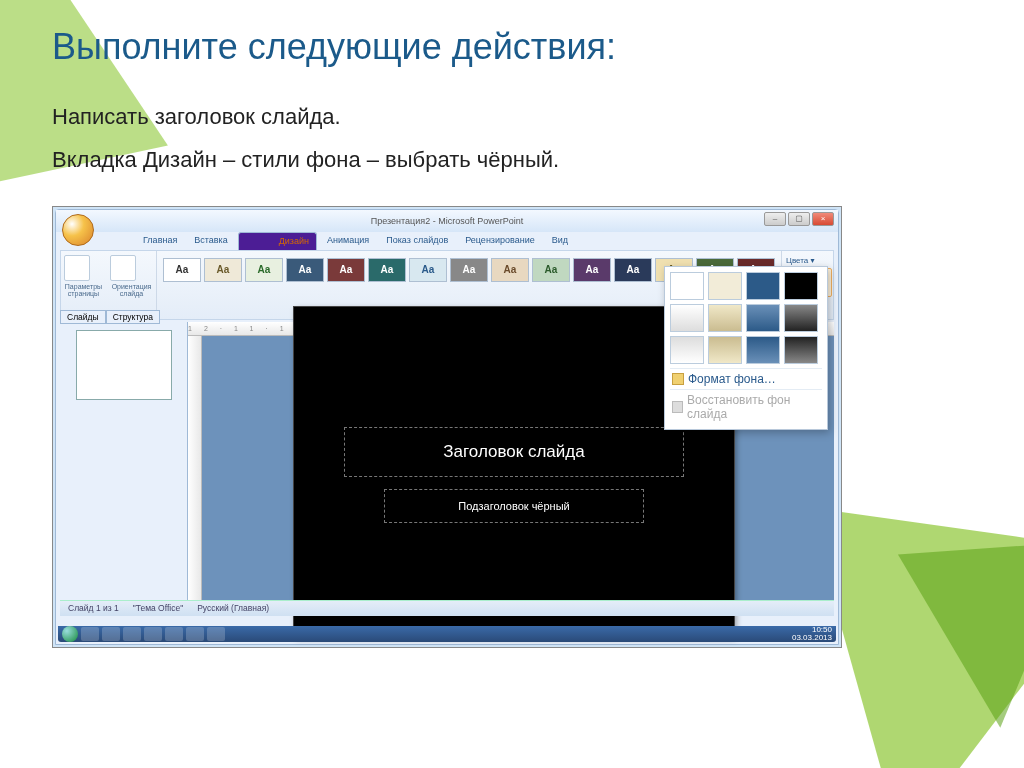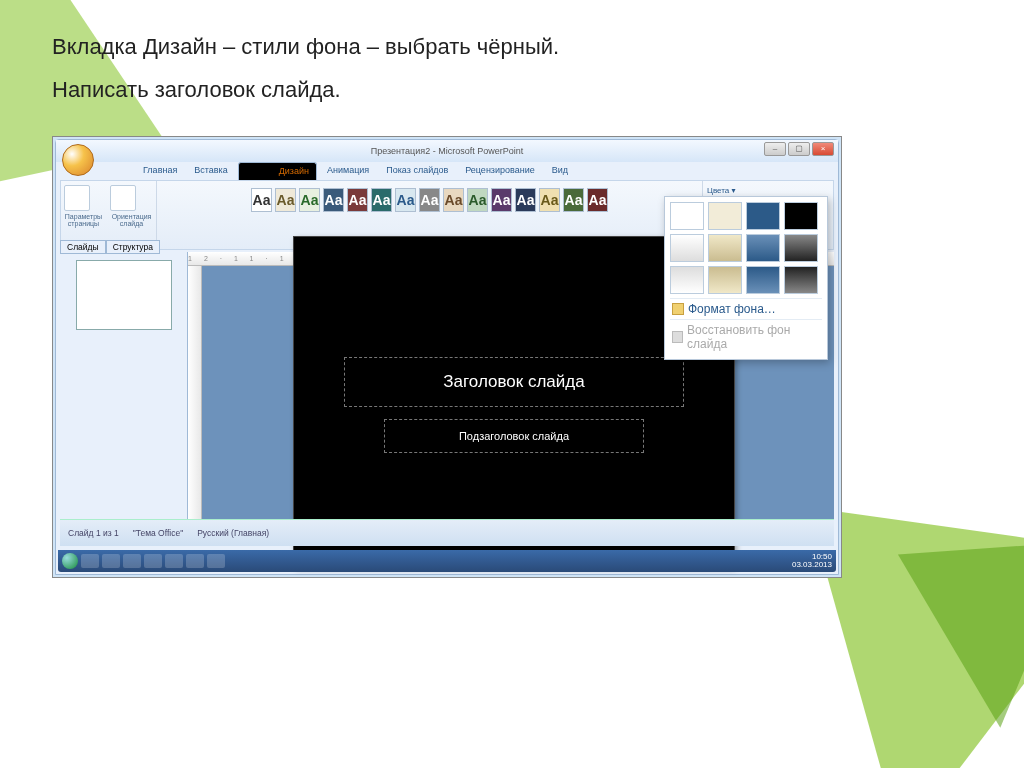--- a/index.html
+++ b/index.html
@@ -19,49 +19,49 @@
 .shot { width: 790px; height: 442px; border: 1px solid #888; background: #cfe4f7; position: relative; overflow: hidden; font-size: 10px; }
 .win-frame { position: absolute; inset: 2px; background: #e8f0fb; border: 1px solid #9fb9d6; border-radius: 4px 4px 0 0; }
 .titlebar { height: 22px; background: linear-gradient(#f3f8ff,#d6e6f8); display: flex; align-items: center; justify-content: center; position: relative; font-size: 9px; color: #555; }
 .win-btns { position: absolute; right: 4px; top: 2px; display: flex; gap: 2px; }
 .win-btn { width: 22px; height: 14px; background: linear-gradient(#eee,#ccc); border: 1px solid #999; border-radius: 2px; font-size: 8px; line-height: 12px; text-align: center; }
 .win-btn.close { background: linear-gradient(#f08a7a,#d84a33); color: #fff; }
 .office-orb { position: absolute; left: 6px; top: 4px; width: 32px; height: 32px; border-radius: 50%; background: radial-gradient(circle at 30% 30%, #fff, #f6c24a 40%, #d9812a); border: 1px solid #b06a1a; z-index: 3; }
 
 .ribbon-tabs { position: absolute; top: 22px; left: 44px; right: 6px; height: 18px; display: flex; gap: 3px; font-size: 9px; color: #2a5a8c; margin-left: 36px; }
 .rtab { padding: 3px 7px; border-radius: 3px 3px 0 0; cursor: default; }
-.rtab.active { background: #000000; border: 1px solid #9fb9d6; border-bottom: none; color: #d56a00; padding-left: 40px; }
+.rtab.active { background: #4c1d95; border: 1px solid #9fb9d6; border-bottom: none; color: #d56a00; padding-left: 40px; }
 
 .ribbon { position: absolute; top: 40px; left: 4px; right: 4px; height: 70px; background: linear-gradient(#f4f8fd,#e4edf8); border: 1px solid #c5d6ea; display: flex; }
 .rib-group { border-right: 1px solid #cdd9e8; padding: 4px 6px 12px; display: flex; flex-direction: column; align-items: center; position: relative; font-size: 8px; color: #4a6a8c; }
 .rib-group .glabel { position: absolute; bottom: 1px; left: 0; right: 0; text-align: center; font-size: 7.5px; color: #6a8aac; }
 .page-params { width: 96px; }
 .big-icon { width: 26px; height: 26px; background: #fff; border: 1px solid #bcd; border-radius: 2px; margin-bottom: 2px; }
 .themes-row { flex: 1; display: flex; align-items: flex-start; gap: 3px; padding-top: 3px; flex-wrap: nowrap; overflow: hidden; }
-.theme-sw { width: 21px; height: 24px; border: 1px solid #aebfd2; background: #fff; display: flex; align-items: center; justify-content: center; font-size: 14px; font-weight: bold; }
+.theme-sw { width: 38px; height: 24px; border: 1px solid #aebfd2; background: #fff; display: flex; align-items: center; justify-content: center; font-size: 10px; font-weight: bold; }
 .rib-right { width: 130px; padding: 4px; font-size: 8px; color: #2a5a8c; line-height: 1.6; }
 .styles-btn { display:inline-flex; align-items:center; gap:3px; border:1px solid #f0b060; background:#fff3dc; padding:1px 4px; border-radius:2px; }
 
 .workspace { position: absolute; top: 112px; left: 4px; right: 4px; bottom: 36px; display: flex; background: #6d92bb; }
 .panel-tabs { position: absolute; top: -12px; left: 0; display: flex; font-size: 8.5px; }
 .panel-tab { background: #e8f0fb; border: 1px solid #9fb9d6; padding: 1px 6px; }
 .left-panel { width: 128px; background: #e8f0fb; border-right: 1px solid #9fb9d6; position: relative; padding-top: 2px; }
 .thumb { width: 96px; height: 70px; background: #fff; border: 1px solid #8aa; margin: 6px auto; }
 .ruler-area { flex: 1; position: relative; }
 .ruler-top { position: absolute; top: 0; left: 0; right: 0; height: 14px; background: linear-gradient(#fff,#e8e8e8); border-bottom: 1px solid #bbb; font-size: 7px; color: #888; text-align: center; line-height: 14px; letter-spacing: 12px; overflow:hidden;}
 .canvas-wrap { position: absolute; top: 14px; left: 14px; right: 8px; bottom: 0; display: flex; align-items: center; justify-content: center; }
 .ruler-left { position: absolute; top: 14px; left: 0; bottom: 0; width: 14px; background: linear-gradient(90deg,#fff,#e8e8e8); border-right: 1px solid #bbb; }
 .slide-canvas { width: 440px; height: 330px; background: #000; box-shadow: 0 0 0 1px #444, 2px 2px 6px rgba(0,0,0,.4); position: relative; }
 .ph { position: absolute; border: 1px dashed #777; color: #fff; text-align: center; display: flex; align-items: center; justify-content: center; }
 .ph-title { top: 120px; left: 50px; right: 50px; height: 50px; font-size: 17px; }
 .ph-sub { top: 182px; left: 90px; right: 90px; height: 34px; font-size: 11px; }
 
 .notes { position: absolute; left: 132px; right: 8px; bottom: 0; height: 18px; background: #f0f4fa; border-top: 1px solid #bcd; font-size: 9px; color: #888; padding: 2px 6px; }
-.status { position: absolute; bottom: 28px; left: 4px; right: 4px; height: 27px; background: linear-gradient(#e4edf8,#cfe0f2); border-top: 1px solid #aec; font-size: 8.5px; color: #446; display: flex; align-items: center; padding: 0 8px; gap: 14px; }
-.taskbar { position: absolute; bottom: 2px; left: 2px; right: 2px; height: 22px; background: linear-gradient(#3a6aa8,#2a4a78); border-radius: 0 0 3px 3px; display: flex; align-items: center; padding: 0 4px; gap: 3px; }
+.status { position: absolute; bottom: 28px; left: 4px; right: 4px; height: 16px; background: linear-gradient(#e4edf8,#cfe0f2); border-top: 1px solid #aec; font-size: 8.5px; color: #446; display: flex; align-items: center; padding: 0 8px; gap: 14px; }
+.taskbar { position: absolute; bottom: 2px; left: 2px; right: 2px; height: 16px; background: linear-gradient(#3a6aa8,#2a4a78); border-radius: 0 0 3px 3px; display: flex; align-items: center; padding: 0 4px; gap: 3px; }
 .tb-orb { width: 16px; height: 16px; border-radius: 50%; background: radial-gradient(circle at 30% 30%,#9dd,#168a3a); }
 .tb-item { width: 18px; height: 14px; background: rgba(255,255,255,.2); border-radius: 2px; }
 .tb-clock { margin-left: auto; color: #fff; font-size: 8px; text-align: right; line-height: 1; }
 
 
 .popup { position: absolute; top: 56px; right: 10px; width: 164px; background: #fff; border: 1px solid #b8c8da; box-shadow: 2px 3px 8px rgba(0,0,0,.25); z-index: 9; padding: 5px; }
 .popup-grid { display: grid; grid-template-columns: repeat(4, 34px); grid-auto-rows: 28px; gap: 4px; margin-bottom: 4px; }
 .bg-sw { border: 1px solid #bcd; }
 .popup-item { font-size: 12px; color: #2a5a8c; padding: 3px 2px; display: flex; align-items: center; gap: 4px; border-top: 1px solid #e4ecf4; }
 .popup-item .ic { width: 12px; height: 12px; background: #f0d070; border: 1px solid #c8a040; }
@@ -71,23 +71,24 @@
 .shot::before { content: ""; position: absolute; inset: 0; background: linear-gradient(90deg,#d5c0c8,#a8c8a8,#c8b8d8,#a8c8e8); opacity: .4; z-index: -1; }
 </style>
 </head>
 <body>
 
 <div class="bg-tri tri-top-left"></div>
 <div class="bg-tri tri-bottom-right"></div>
 <div class="bg-tri tri-bottom-right2"></div>
 
 <div class="slide">
+  <h1 class="title">Выполните следующие действия:</h1>
   <div class="body-text">
+    <div>Написать заголовок слайда.</div>
     <div>Вкладка Дизайн – стили фона – выбрать чёрный.</div>
-    <div>Написать заголовок слайда.</div>
   </div>
 
   <div class="shot">
     <div class="win-frame">
       <div class="office-orb"></div>
       <div class="titlebar">
         <span>Презентация2 - Microsoft PowerPoint</span>
         <div class="win-btns">
           <div class="win-btn">–</div>
           <div class="win-btn">▢</div>
@@ -180,21 +181,21 @@
             <div class="panel-tab">Структура</div>
           </div>
           <div class="thumb"></div>
         </div>
         <div class="ruler-area">
           <div class="ruler-top">12·11·10·9·8·7·6·5·4·3·2·1·0·1·2·3·4·5·6·7·8·9·10·11·12</div>
           <div class="ruler-left"></div>
           <div class="canvas-wrap">
             <div class="slide-canvas">
               <div class="ph ph-title">Заголовок слайда</div>
-              <div class="ph ph-sub">Подзаголовок слайда</div>
+              <div class="ph ph-sub">Подзаголовок чёрный</div>
             </div>
           </div>
         </div>
       </div>
 
       <div class="status">
         <span>Слайд 1 из 1</span>
         <span>"Тема Office"</span>
         <span>Русский (Главная)</span>
       </div>

